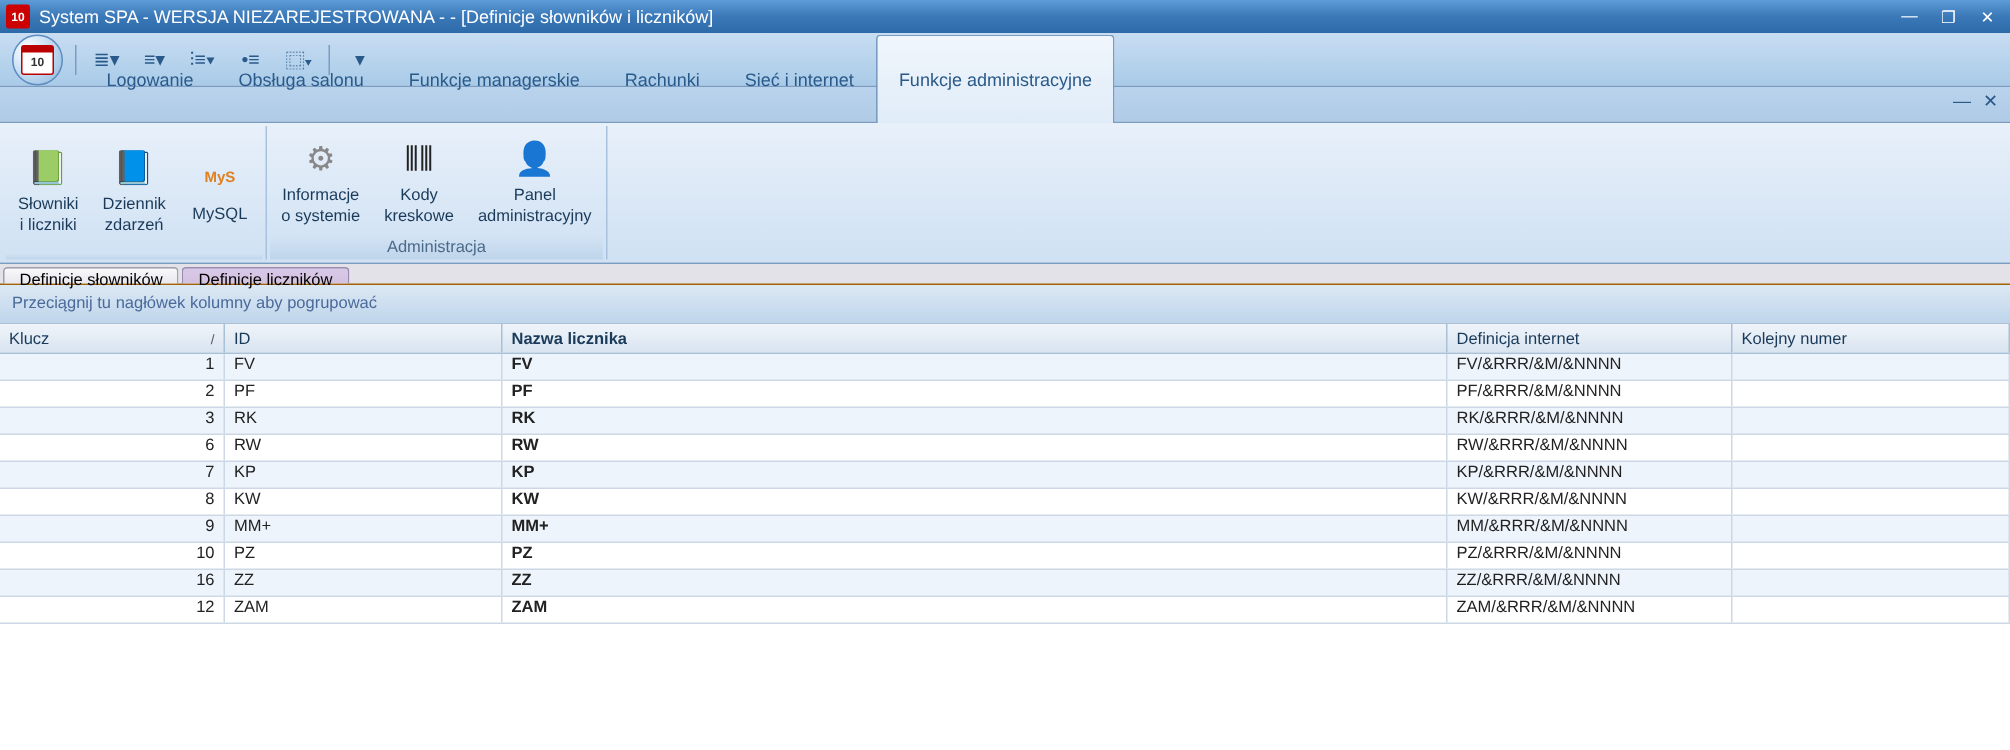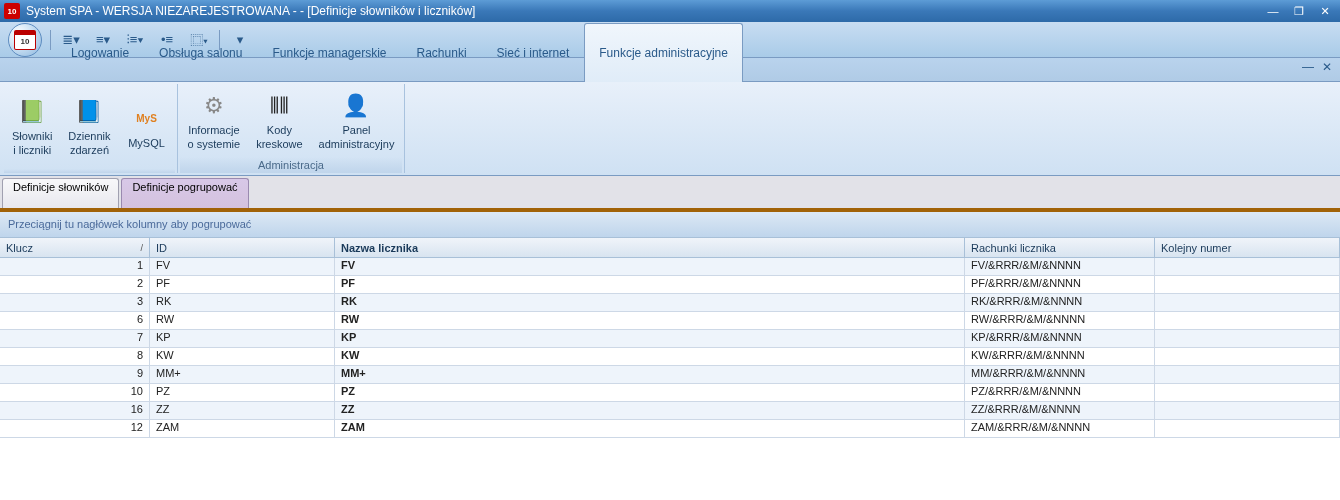--- a/index.html
+++ b/index.html
@@ -177,24 +177,24 @@
       margin-bottom: 2px;
     }
     .ribbon-item-label {
       font-size: 11px;
       color: #1a3a5a;
       line-height: 1.2;
     }
     
     
     .subtabs {
-      height: 36px;
+      height: 14px;
       display: flex;
       background: #e2e2e8;
-      border-bottom: 4px solid #a16207;
+      border-bottom: 1px solid #a16207;
       padding: 2px 2px 0 2px;
     }
     .subtab {
       padding: 2px 10px;
       border: 1px solid #a0a0b0;
       border-bottom: none;
       background: linear-gradient(to bottom,#f8f8fa,#e8e8ee);
       cursor: pointer;
       border-radius: 3px 3px 0 0;
       margin-right: 2px;
@@ -336,38 +336,38 @@
         <div class="ribbon-item-icon icon-user">👤</div>
         <div class="ribbon-item-label">Panel<br>administracyjny</div>
       </div>
     </div>
     <div class="ribbon-group-label">Administracja</div>
   </div>
 </div>
 
 <div class="subtabs">
   <div class="subtab"><span>Definicje słowników</span></div>
-  <div class="subtab active"><span>Definicje pogrupować</span></div>
+  <div class="subtab active"><span>Definicje liczników</span></div>
 </div>
 
 <div class="groupby"><span>Przeciągnij tu nagłówek kolumny aby pogrupować</span></div>
 
 <div class="grid-header">
   <div class="cell col-klucz">
     <span>Klucz</span>
     <span class="sort-icon">/</span>
   </div>
   <div class="cell col-id">
       <span>ID</span>
     </div>
   <div class="cell col-nazwa">
       <span>Nazwa licznika</span>
     </div>
   <div class="cell col-def">
-      <span>Rachunki licznika</span>
+      <span>Definicja internet</span>
     </div>
   <div class="cell col-kolejny">
       <span>Kolejny numer</span>
     </div>
 </div>
 
 <div class="grid-body" id="grid-body">
     <div class="row">
       <div class="cell col-klucz">1</div>
       <div class="cell col-id">FV</div>

